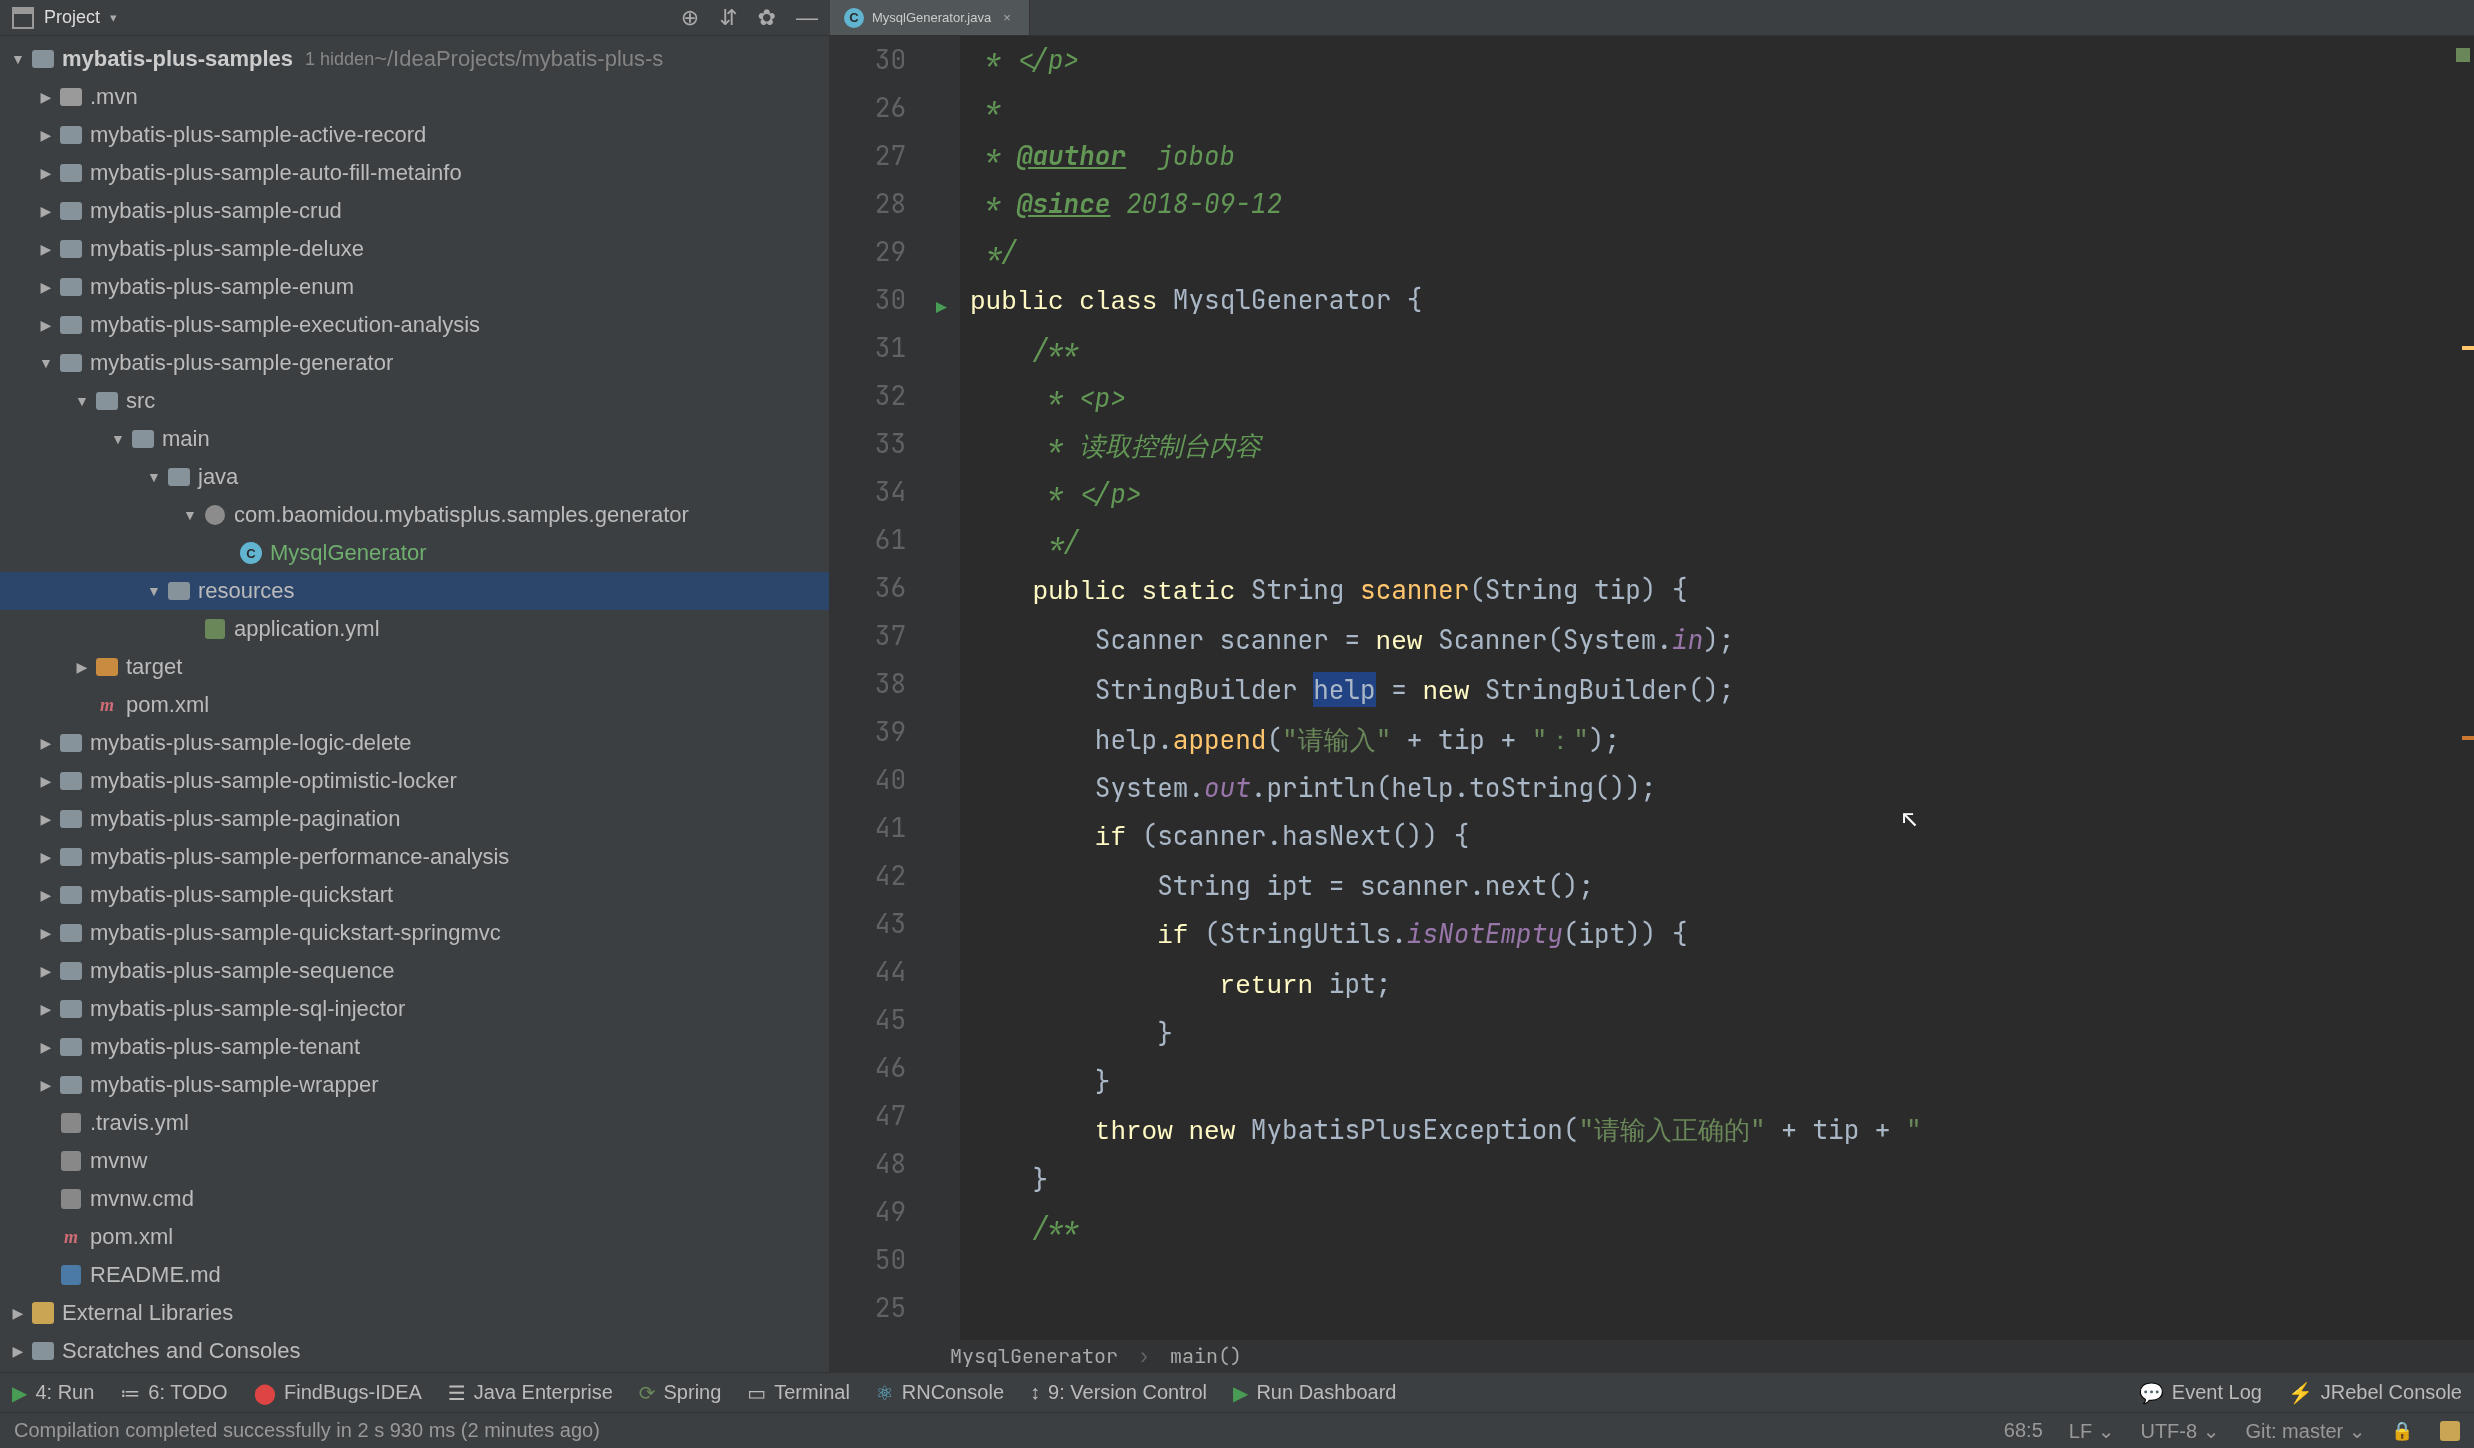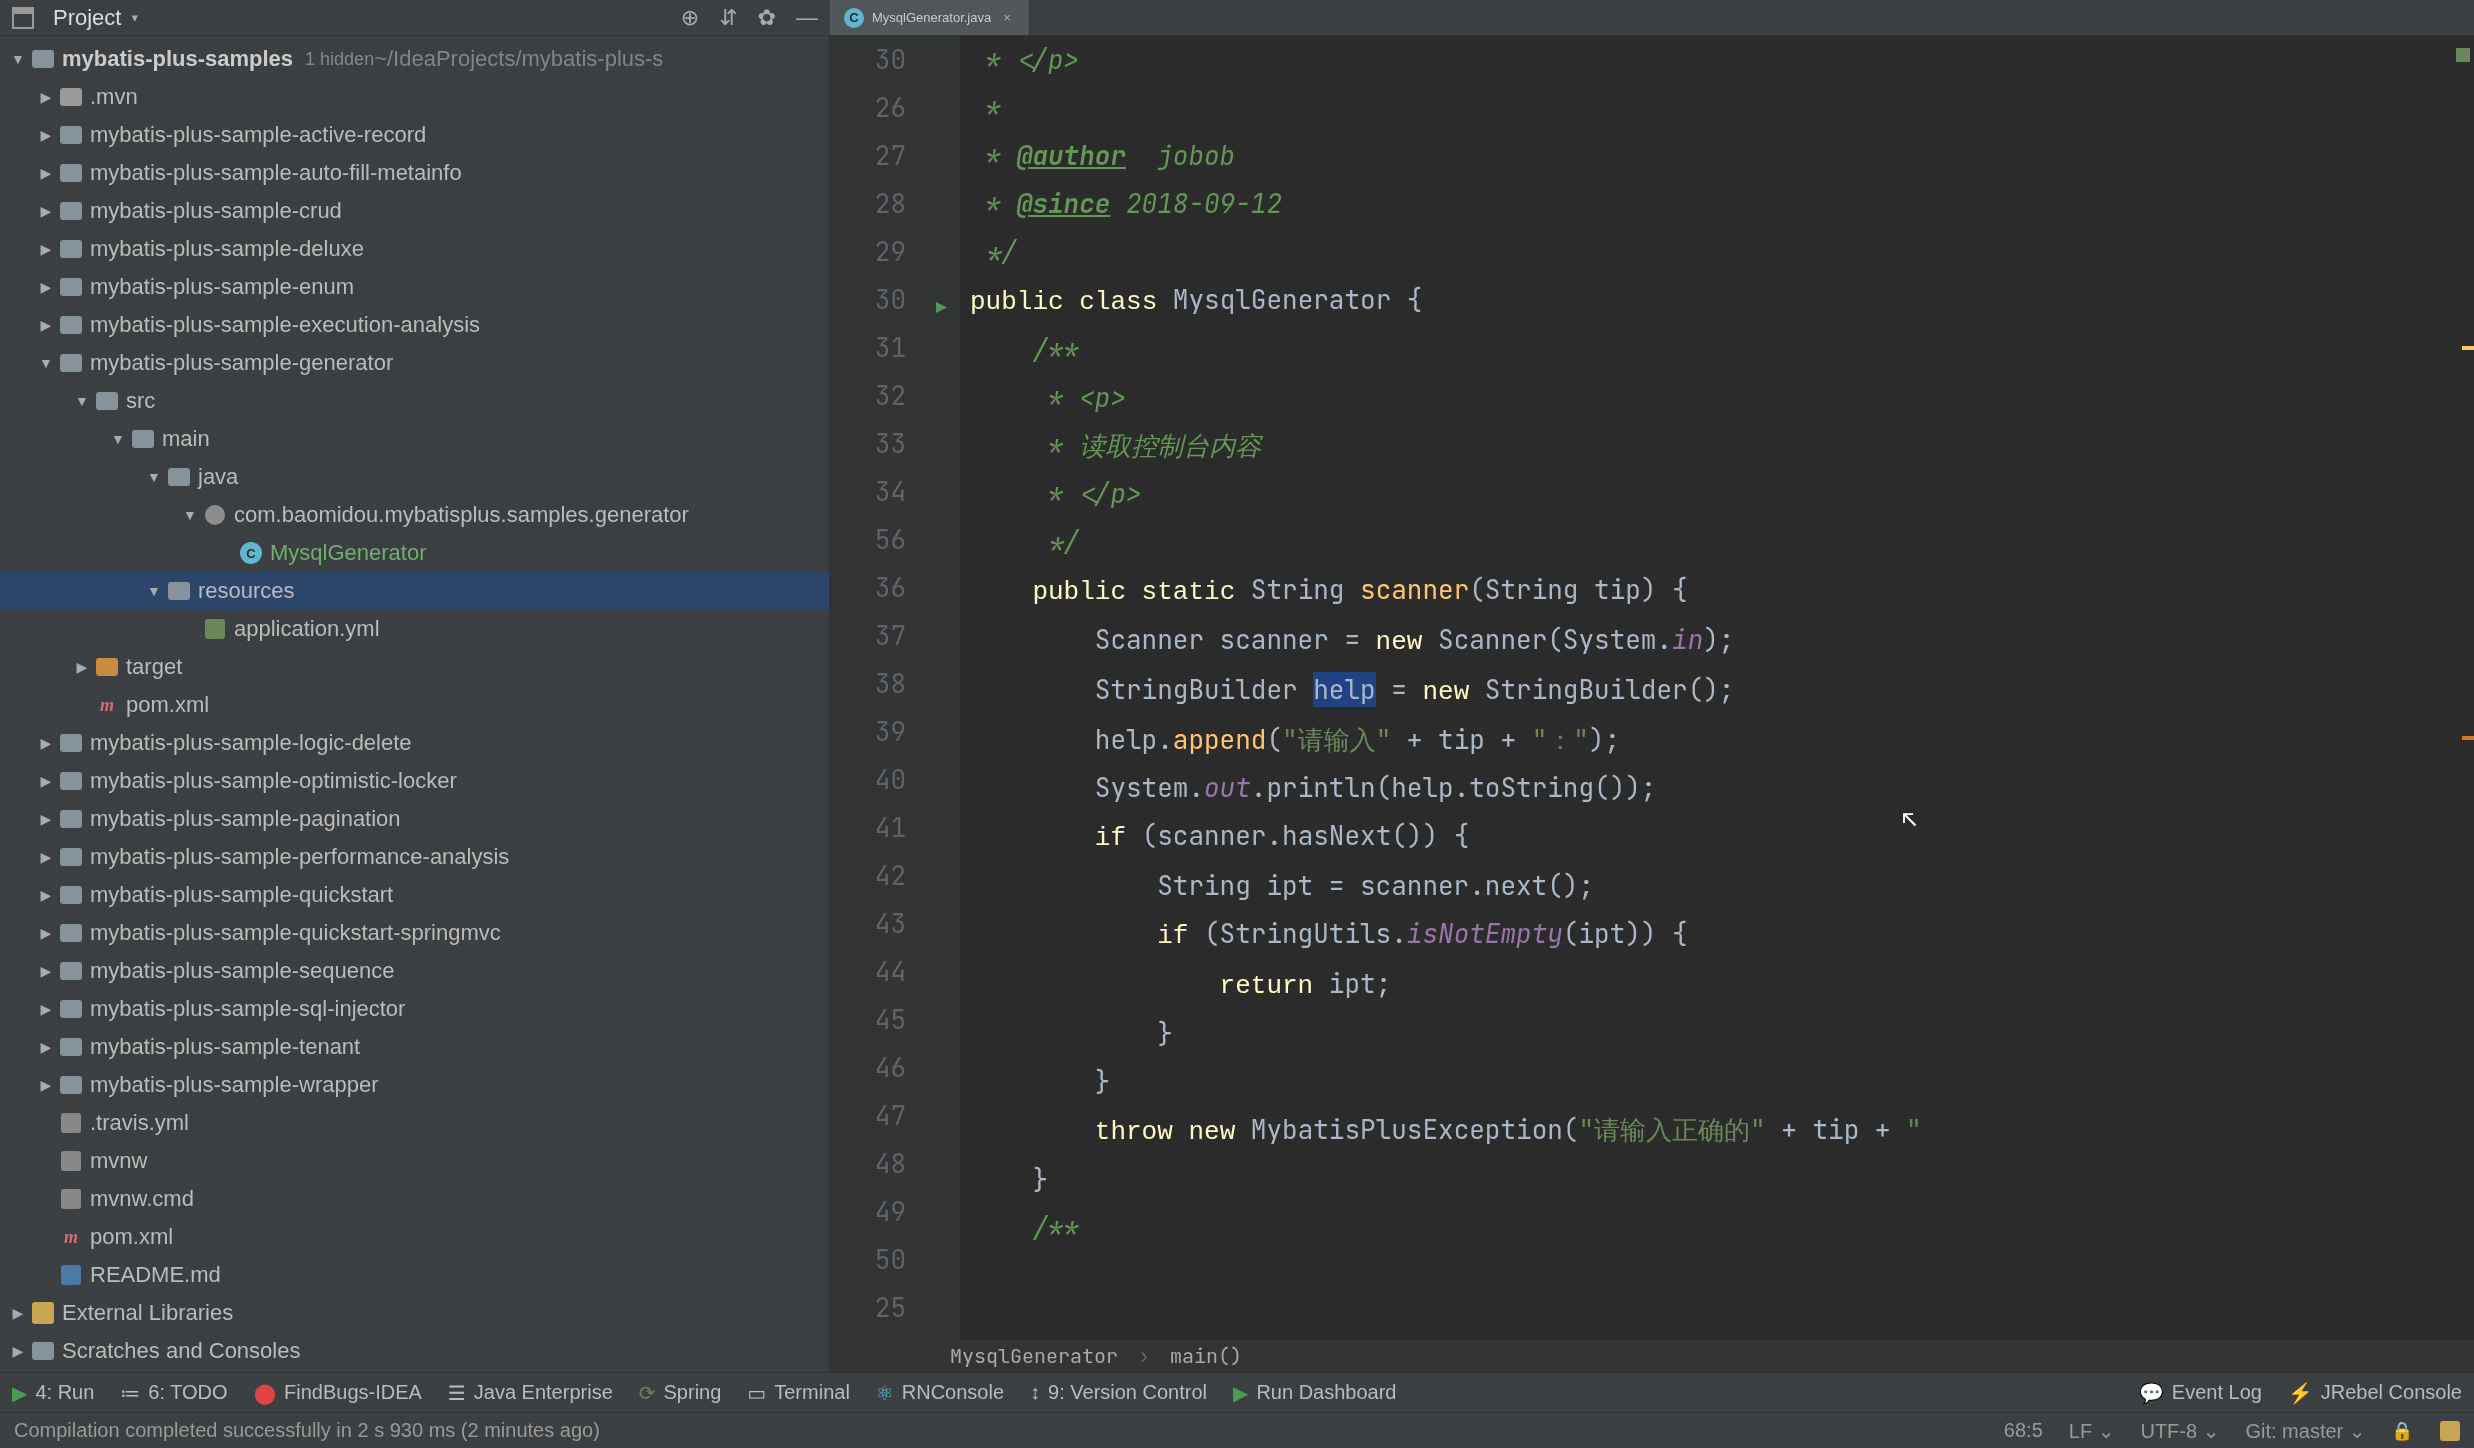--- a/index.html
+++ b/index.html
@@ -2,21 +2,21 @@
 <html><head>
 <meta charset="utf-8">
 <style>
 * { margin:0; padding:0; box-sizing:border-box; }
 body { font-family:"Segoe UI",Arial,sans-serif; font-size:13px; color:#bbb; background:#3c3f41; width:2474px; height:1448px; overflow:hidden; transform-origin:0 0; }
 .app { display:flex; flex-direction:column; height:100%; }
 
 
 .top-panel { height:36px; background:#3c3f41; border-bottom:1px solid #323232; display:flex; align-items:center; }
 .proj-header { display:flex; align-items:center; gap:10px; padding:0 12px; flex:0 0 830px; }
-.proj-header .title { color:#ddd; font-size:22px;margin-left:9px; }
+.proj-header .title { color:#ddd; font-size:18px; }
 .proj-header .arrow { color:#aaa; }
 .proj-icons { margin-left:auto; display:flex; gap:20px; font-size:22px; color:#aaa; }
 .editor-tabs { display:flex; align-items:center; height:100%; background:#3c3f41; }
 .tab { display:flex; align-items:center; gap:8px; padding:0 14px; background:#515658; color:#ccc; height:100%; border-right:1px solid #323232; }
 .tab .tab-ico { width:20px; height:20px; border-radius:50%; background:#62b5d1; display:flex; align-items:center; justify-content:center; font-size:13px; color:#2b2b2b; font-weight:bold; }
 .tab-close { color:#aaa; padding:0 4px; }
 
 
 .body-split { flex:1; display:flex; overflow:hidden; }
 .sidebar { width:830px; background:#3c3f41; border-right:1px solid #323232; overflow:hidden; font-size:22px; }
@@ -389,21 +389,21 @@
           <div>30</div>
           <div>26</div>
           <div>27</div>
           <div>28</div>
           <div>29</div>
           <div>30</div>
           <div>31</div>
           <div>32</div>
           <div>33</div>
           <div>34</div>
-          <div>56</div>
+          <div>61</div>
           <div>36</div>
           <div>37</div>
           <div>38</div>
           <div>39</div>
           <div>40</div>
           <div>41</div>
           <div>42</div>
           <div>43</div>
           <div>44</div>
           <div>45</div>

